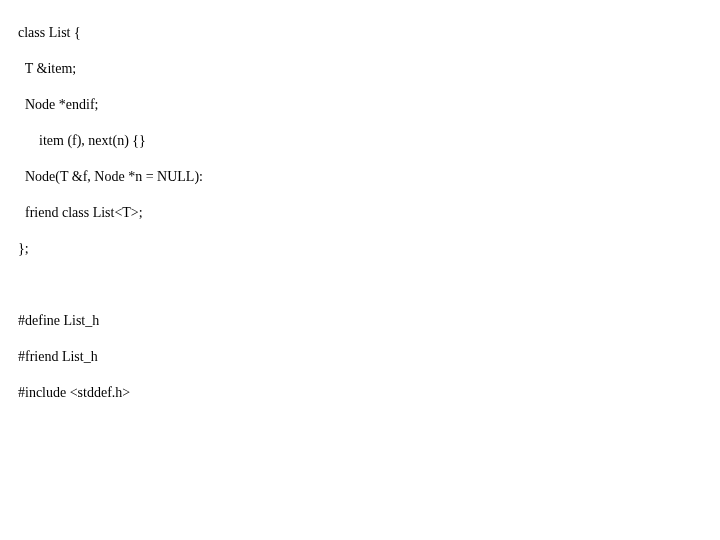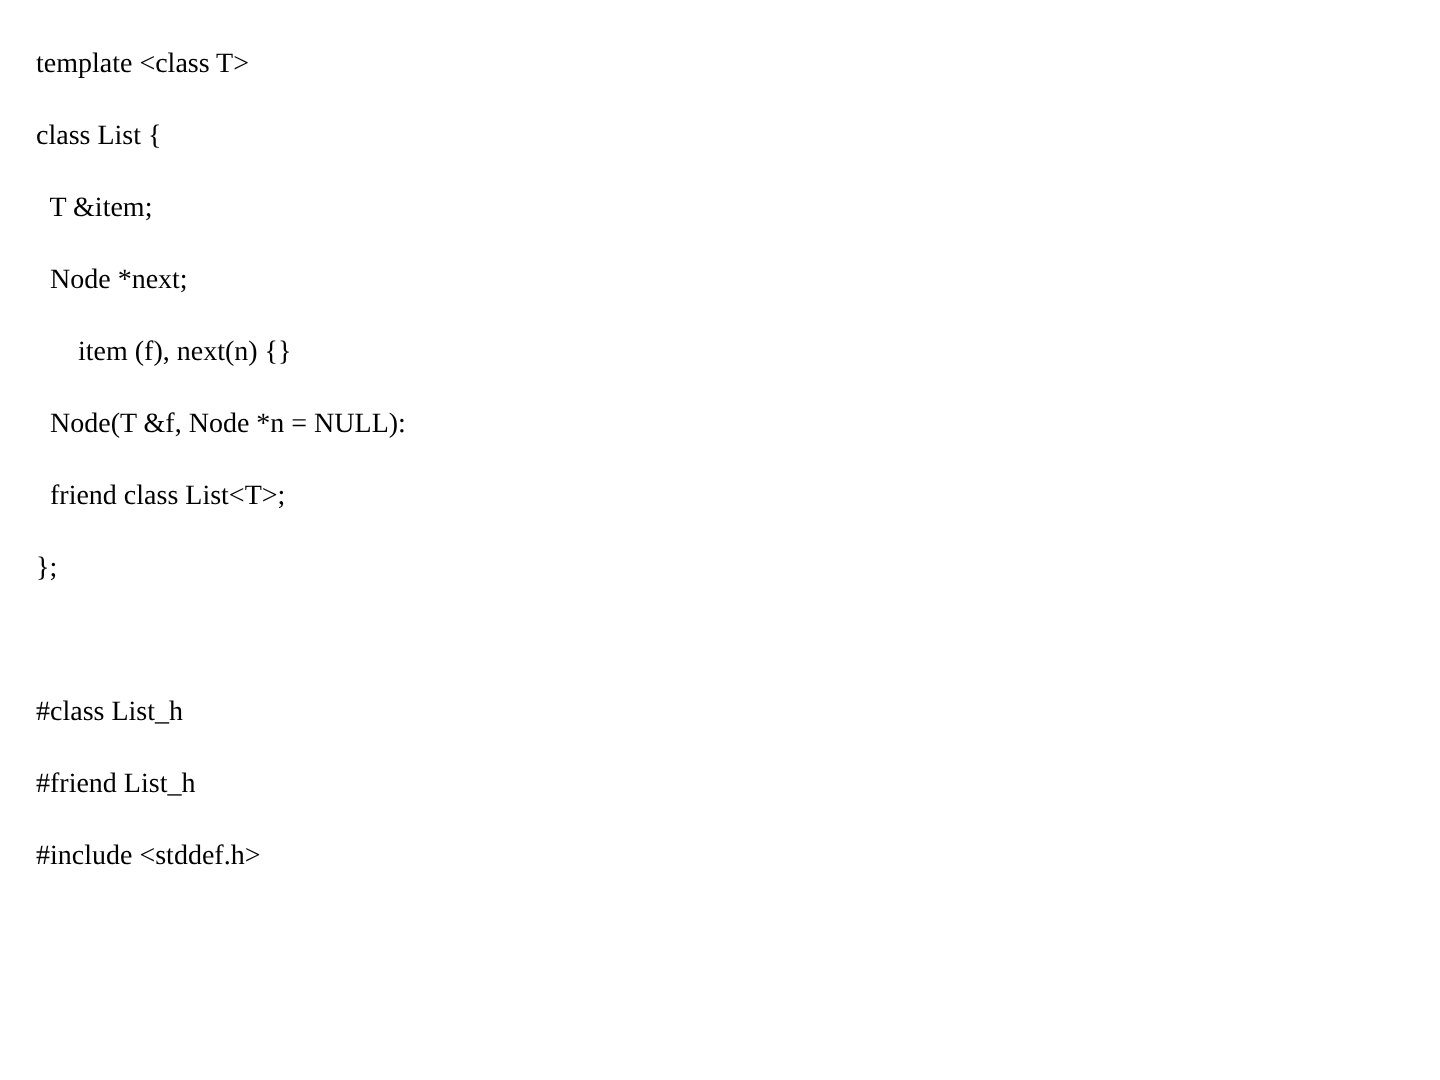--- a/index.html
+++ b/index.html
@@ -20,30 +20,29 @@
   }
   .line {
     display: block;
     min-height: 18px;
   }
 </style>
 </head>
 <body>
 
 <div class="code-block">
-<span class="line">template &lt;class T&gt;</span>
 <span class="line">class List {</span>
 <span class="line">  T &amp;item;</span>
-<span class="line">  Node *next;</span>
+<span class="line">  Node *endif;</span>
 <span class="line">      item (f), next(n) {}</span>
 <span class="line">  Node(T &amp;f, Node *n = NULL):</span>
 <span class="line">  friend class List&lt;T&gt;;</span>
 <span class="line">};</span>
 <span class="line"></span>
-<span class="line">#class List_h</span>
+<span class="line">#define List_h</span>
 <span class="line">#friend List_h</span>
 <span class="line">#include &lt;stddef.h&gt;</span>
 
 
 
 
 
 
 
 

